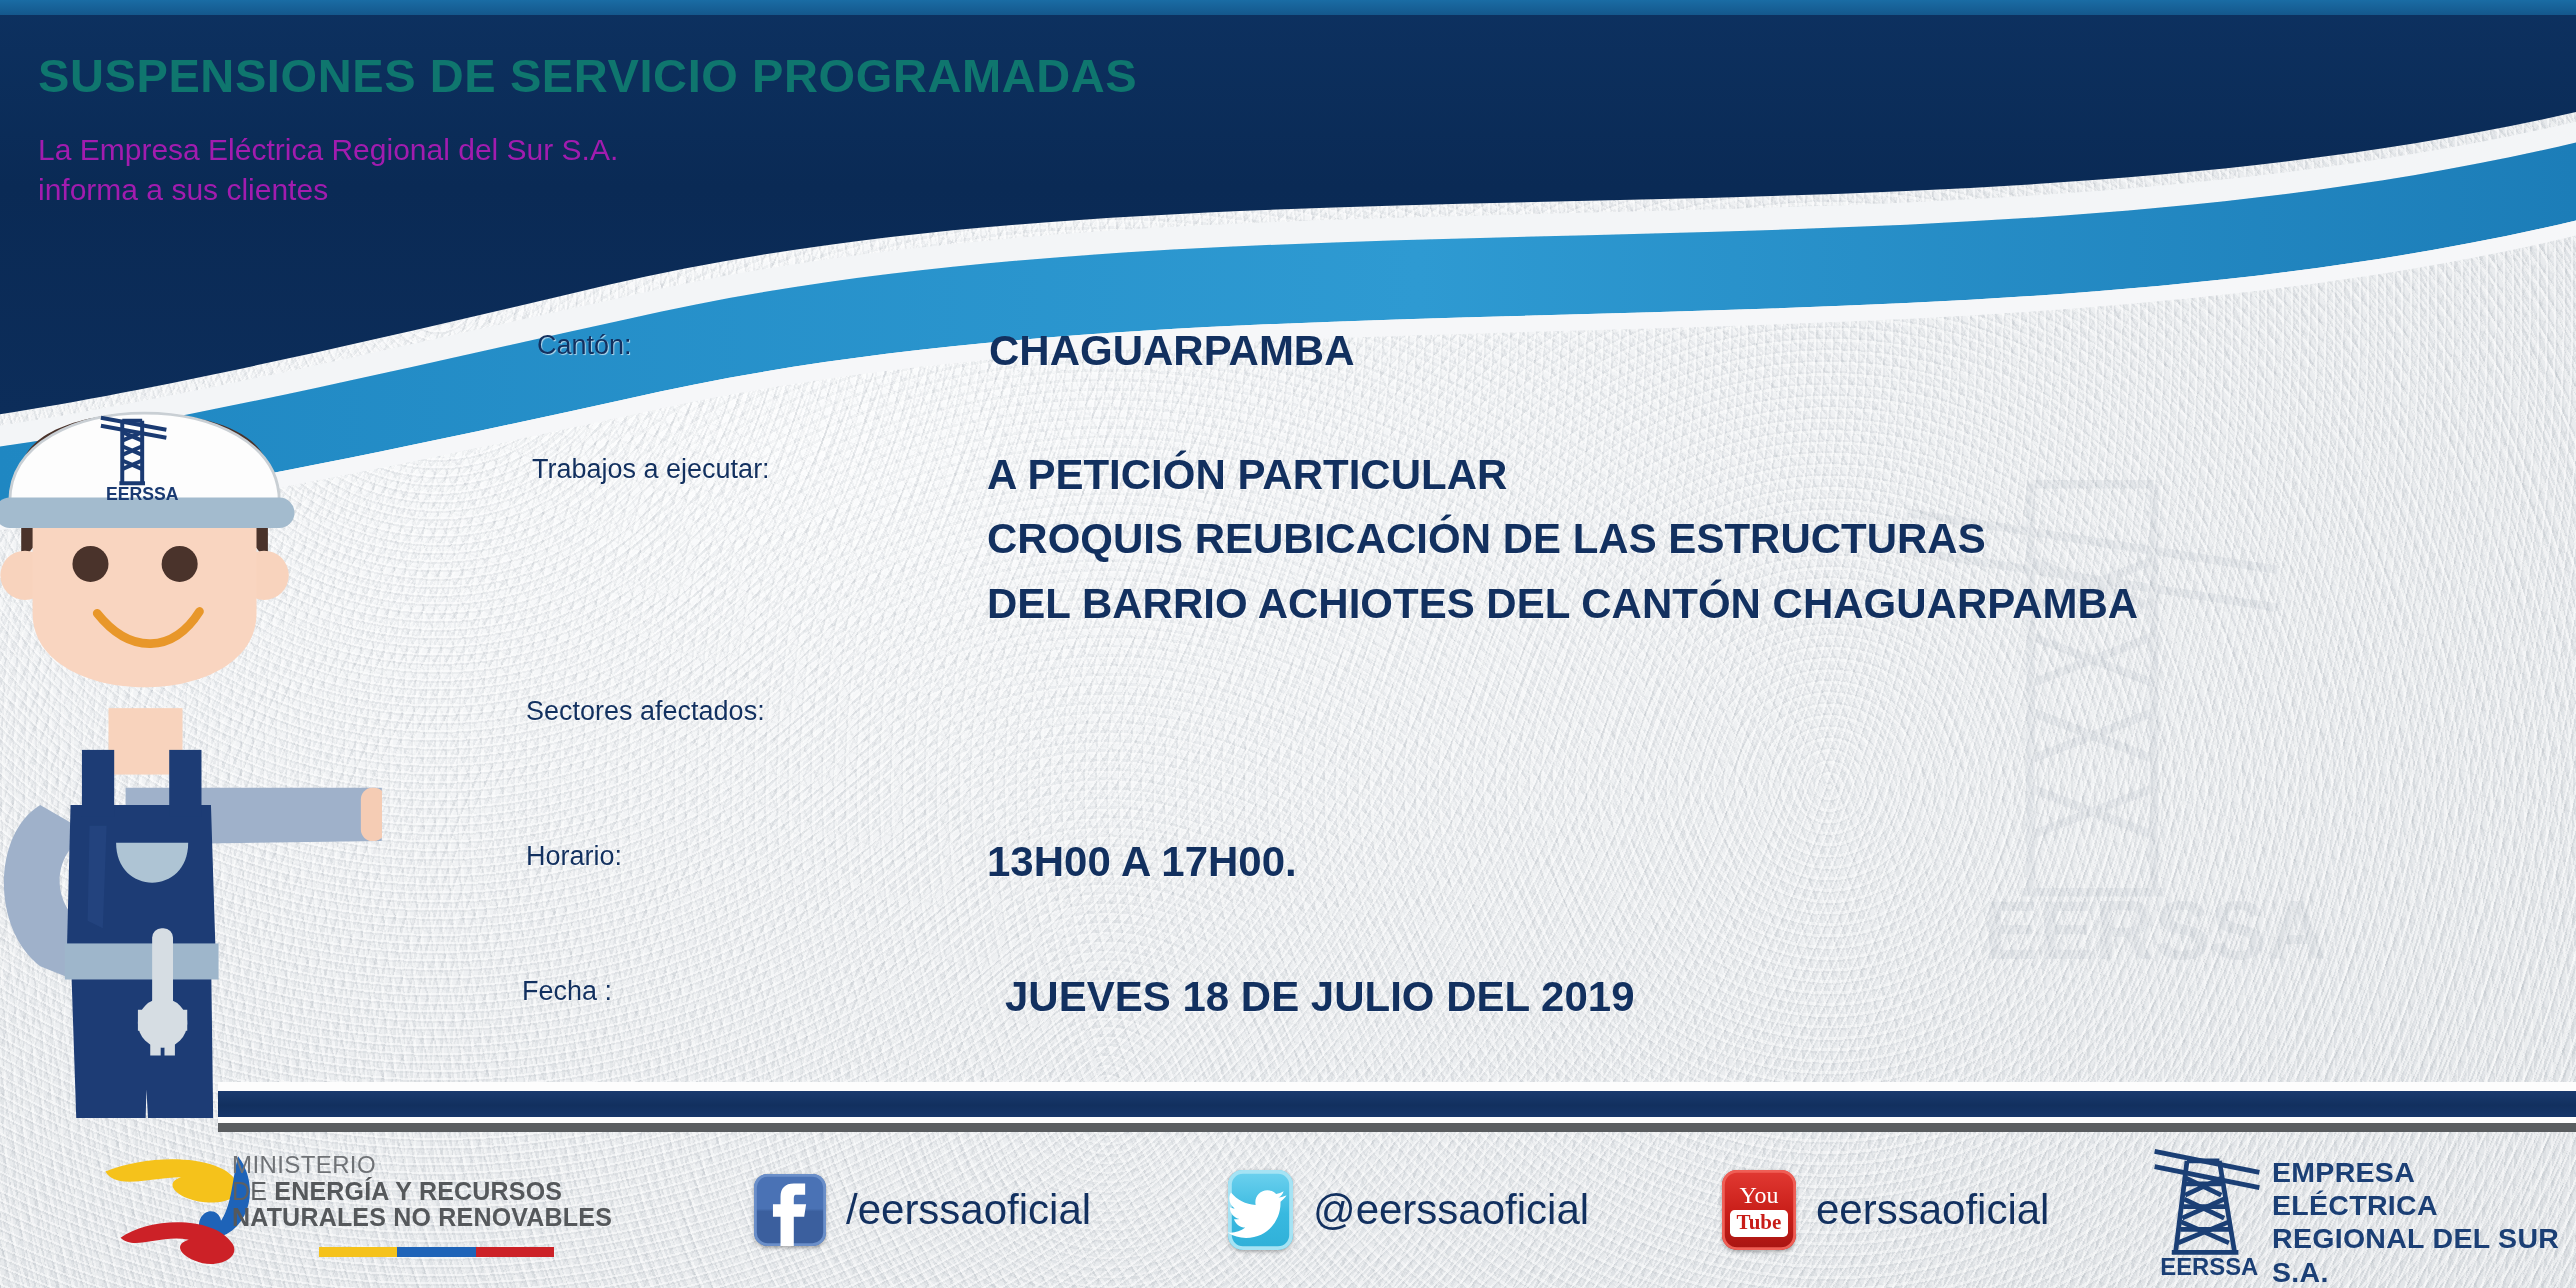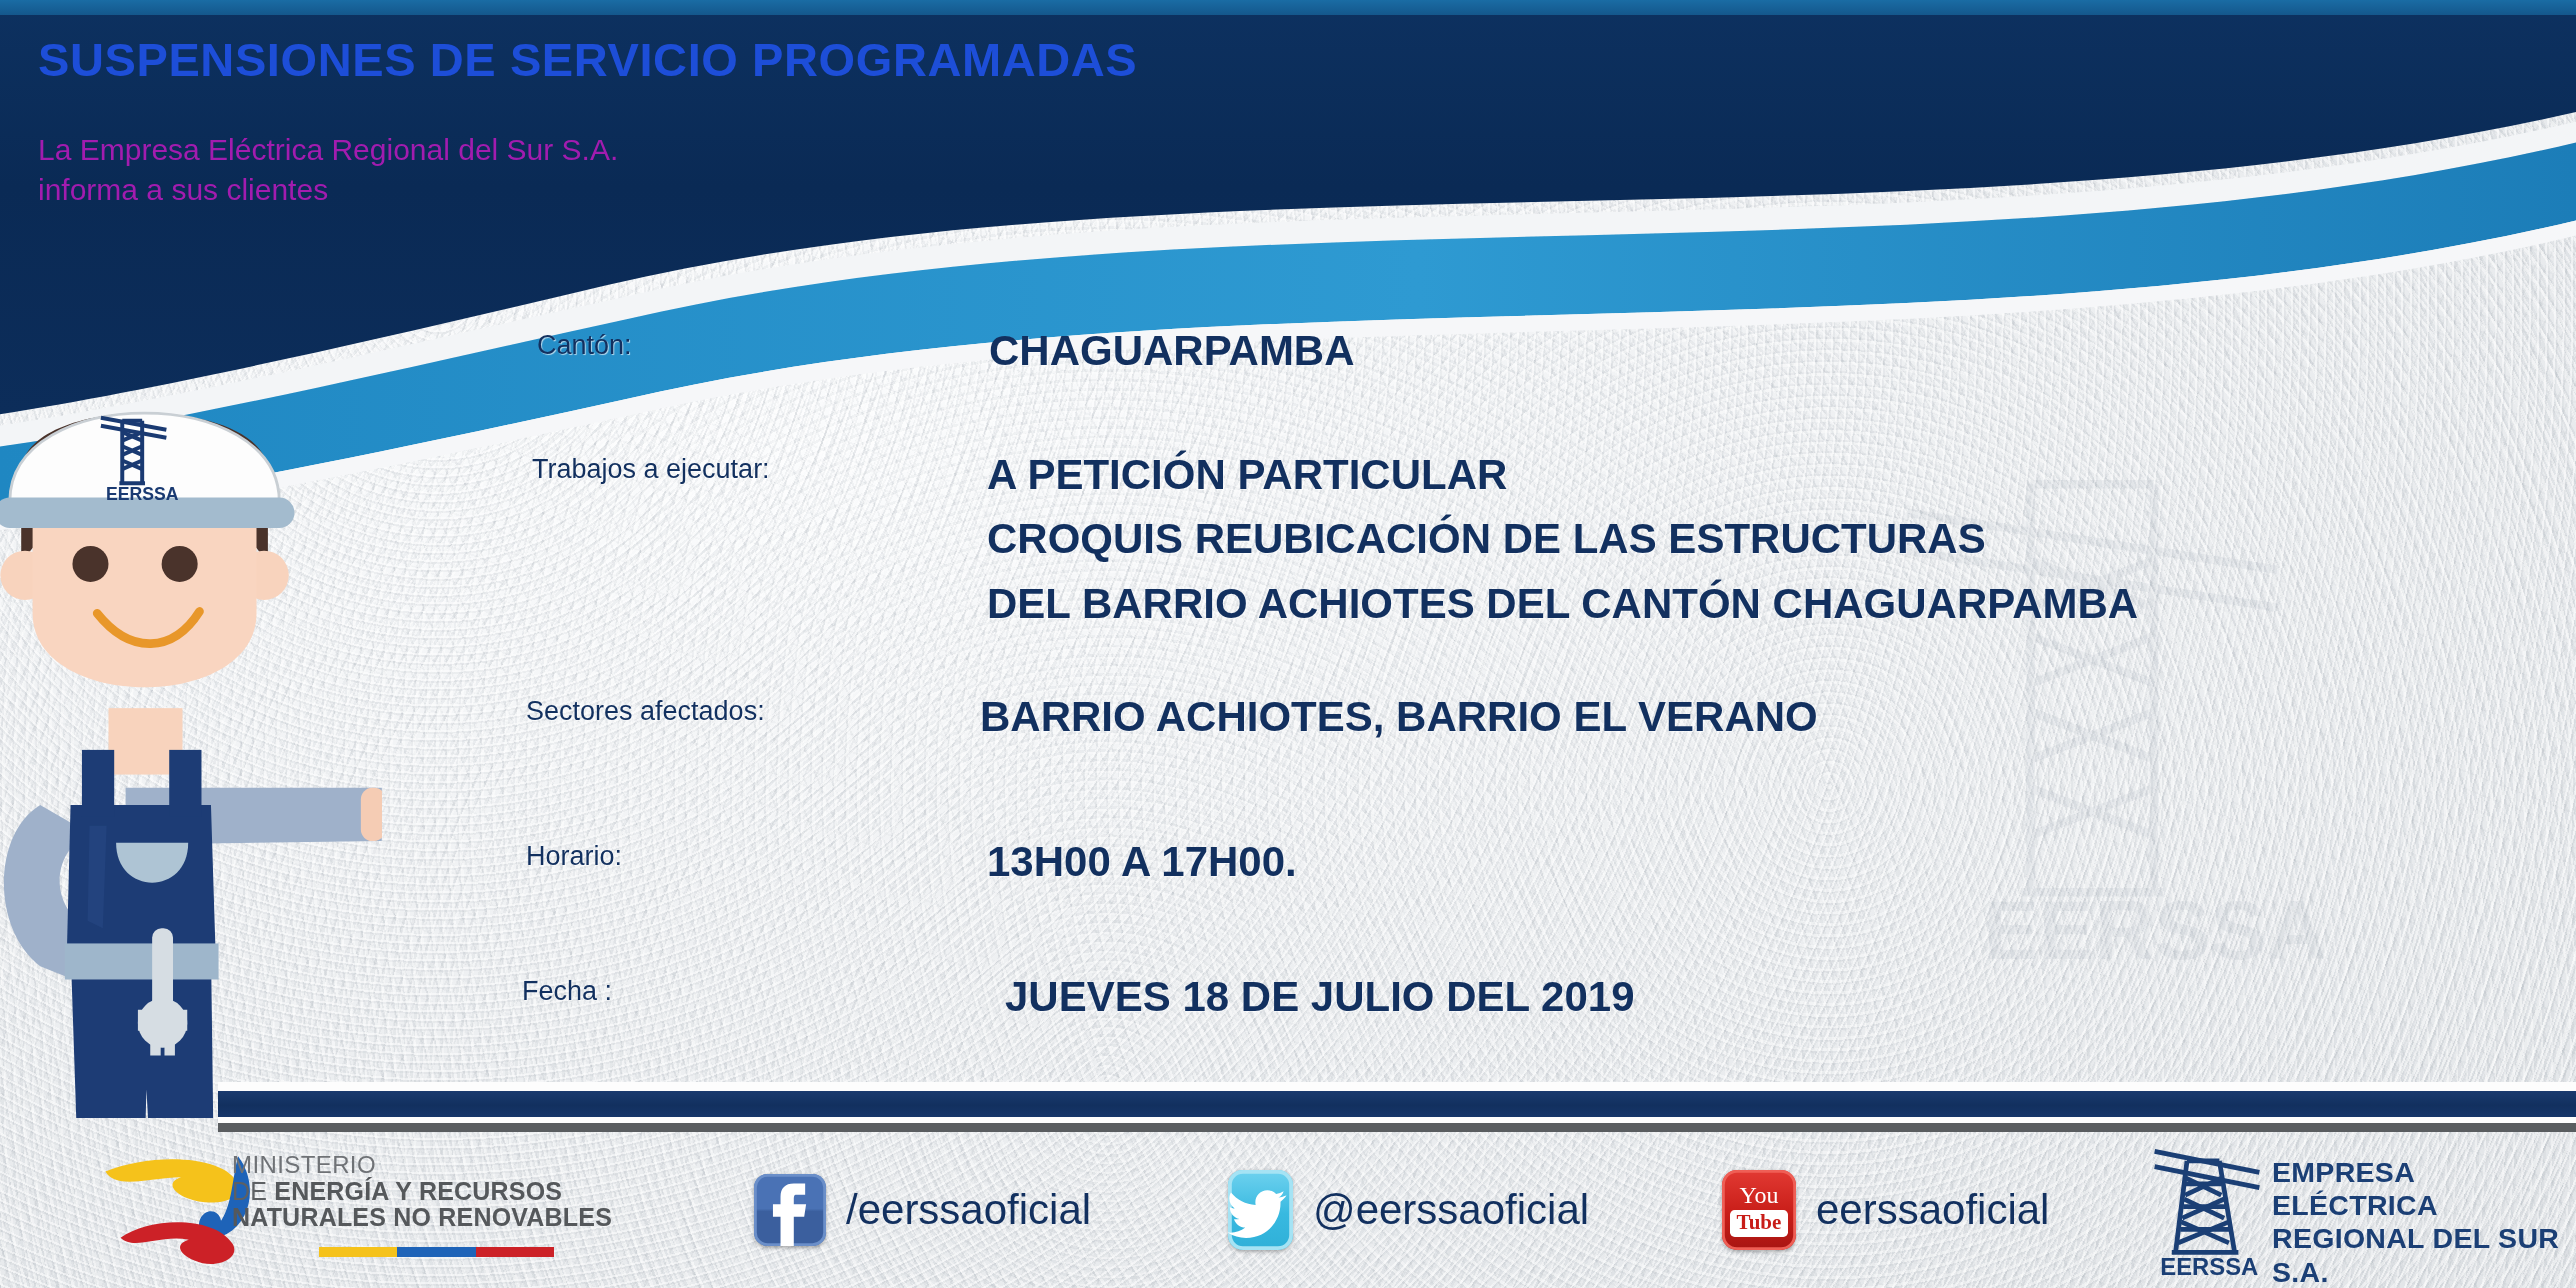--- a/index.html
+++ b/index.html
@@ -37,22 +37,22 @@
   }
   .watermark svg { width:100%; height:100%; }
 
   
   .header-svg { position:absolute; left:0; top:0; width:2576px; height:532px; }
 
   .topstrip { position:absolute; left:0; top:0; width:2576px; height:15px;
               background:linear-gradient(180deg,#1a6ca4 0%,#14578c 100%); }
 
   .title {
-    position:absolute; left:38px; top:32px;
-    font-size:47px; font-weight:bold; color:#1d4ed8;
+    position:absolute; left:38px; top:48px;
+    font-size:47px; font-weight:bold; color:#0f766e;
     letter-spacing:0.6px; white-space:nowrap;
   }
   .subtitle {
     position:absolute; left:38px; top:130px;
     font-size:30px; color:#a21caf; line-height:1.34; white-space:nowrap;
   }
 
   
   .mascot { position:absolute; left:-17px; top:359px; width:399px; height:759px; }
   .mascot svg { width:100%; height:100%; }
@@ -247,21 +247,20 @@
 
     <div class="lbl" style="left:537px; top:330px;">Cantón:</div>
     <div class="val big" style="left:989px; top:327px;">CHAGUARPAMBA</div>
 
     <div class="lbl" style="left:532px; top:454px;">Trabajos a ejecutar:</div>
     <div class="val big" style="left:987px; top:451px;">A PETICIÓN PARTICULAR</div>
     <div class="val big" style="left:987px; top:515px;">CROQUIS REUBICACIÓN DE LAS ESTRUCTURAS</div>
     <div class="val big" style="left:987px; top:580px;">DEL BARRIO ACHIOTES DEL CANTÓN CHAGUARPAMBA</div>
 
     <div class="lbl" style="left:526px; top:696px;">Sectores afectados:</div>
-    <div class="val big" style="left:980px; top:693px;">BARRIO ACHIOTES, BARRIO EL VERANO</div>
 
     <div class="lbl" style="left:526px; top:841px;">Horario:</div>
     <div class="val big" style="left:987px; top:838px;">13H00 A 17H00.</div>
 
     <div class="lbl" style="left:522px; top:976px;">Fecha :</div>
     <div class="val big" style="left:987px; top:973px;margin-left:18px;">JUEVES 18 DE JULIO DEL 2019</div>
   </div>
 
   <div class="divider">
     <div class="white-top"></div>

